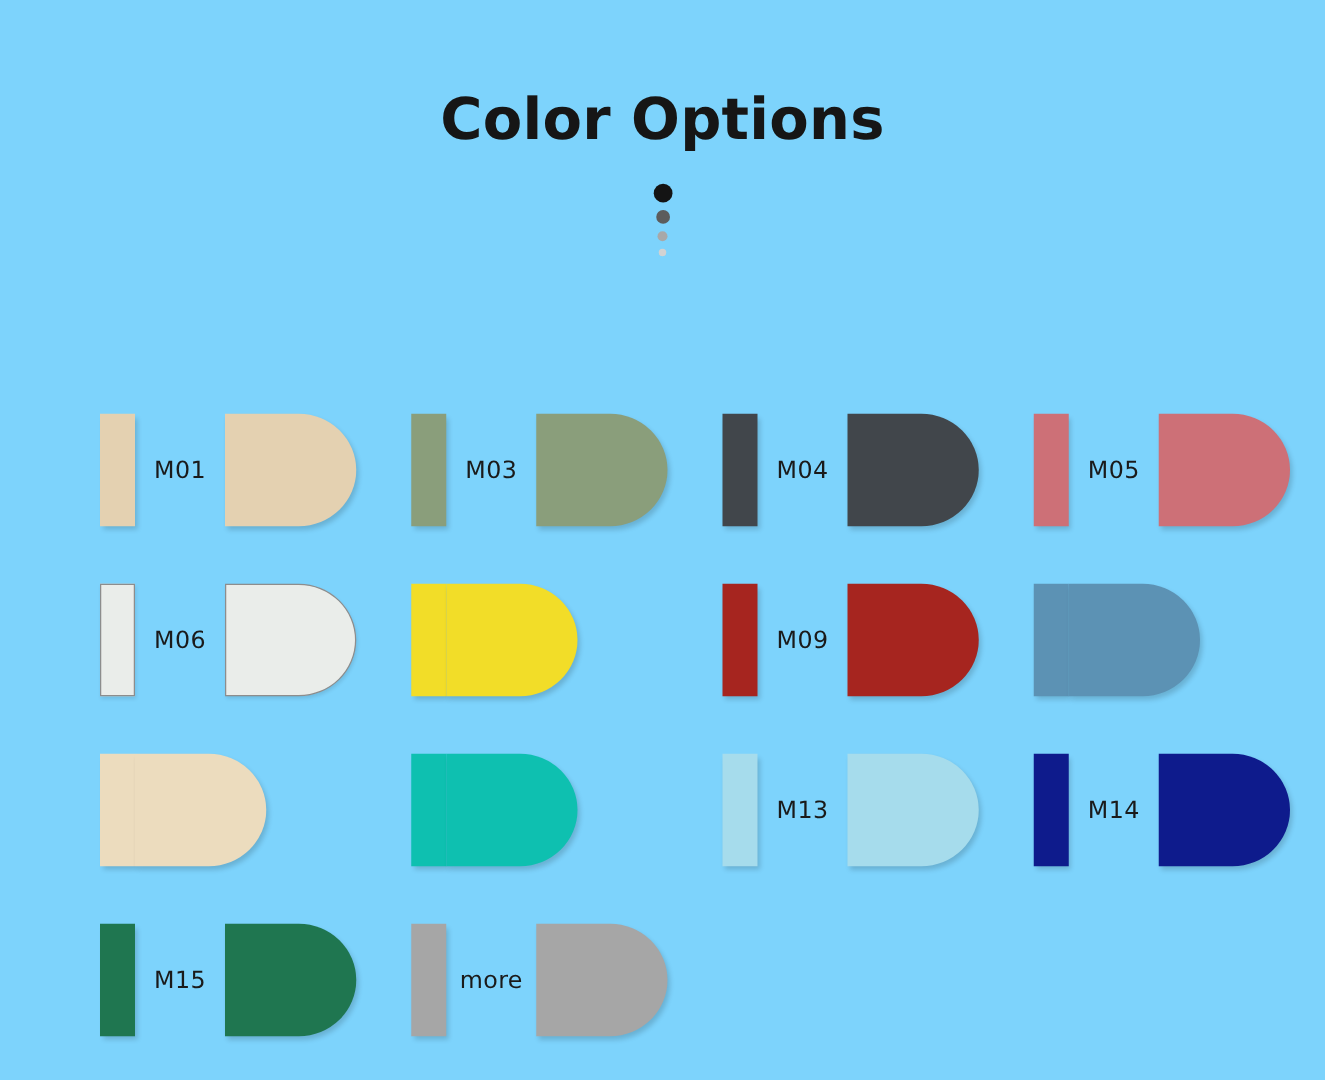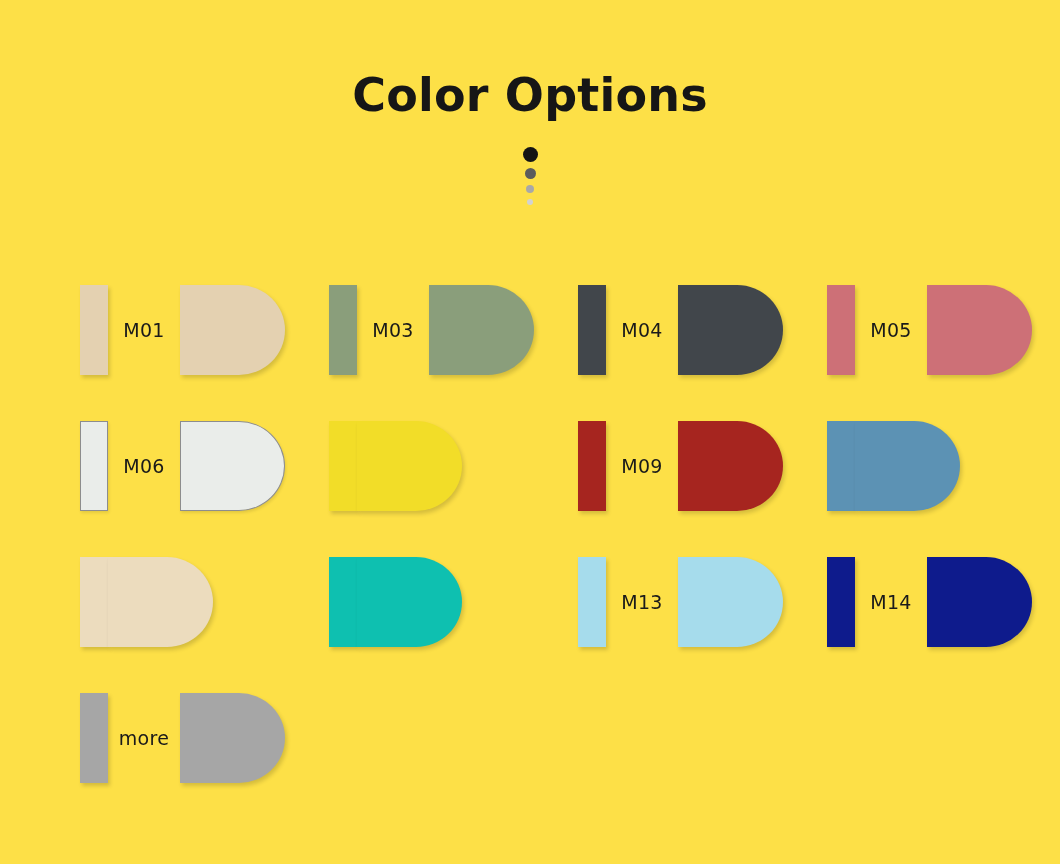--- a/index.html
+++ b/index.html
@@ -11,21 +11,21 @@
     height: 864px;
     background: #ffffff;
     font-family: "Liberation Sans", sans-serif;
     overflow: hidden;
   }
 
   .page {
     position: relative;
     width: 1060px;
     height: 864px;
-    background: #fde047;
+    background: #7dd3fc;
   }
 
   
   .header {
     position: absolute;
     left: 0;
     top: 72px;
     width: 1060px;
     text-align: center;
   }
@@ -67,21 +67,21 @@
     width: 996px;
     display: grid;
     grid-template-columns: repeat(4, 249px);
     grid-template-rows: repeat(4, 136px);
   }
 
   .swatch-item {
     position: relative;
     height: 136px;
     display: flex;
-    align-items: flex-start;
+    align-items: flex-end;
     padding-left: 40px;
   }
 
   .chip-small {
     width: 28px;
     height: 90px;
     flex: 0 0 auto;
     box-shadow: 2px 3px 4px rgba(0, 0, 0, 0.16);
   }
 
@@ -189,19 +189,24 @@
         <div class="chip-small" style="background: rgb(166, 220, 236);"></div>
         <div class="chip-label">M13</div>
         <div class="chip-large" style="background: rgb(166, 220, 236);"></div>
       </div>
       <div class="swatch-item">
         <div class="chip-small" style="background: rgb(14, 27, 140);"></div>
         <div class="chip-label">M14</div>
         <div class="chip-large" style="background: rgb(14, 27, 140);"></div>
       </div>
       <div class="swatch-item">
+        <div class="chip-small" style="background: rgb(31, 118, 80);"></div>
+        <div class="chip-label">M15</div>
+        <div class="chip-large" style="background: rgb(31, 118, 80);"></div>
+      </div>
+      <div class="swatch-item">
         <div class="chip-small" style="background: rgb(166, 166, 166);"></div>
         <div class="chip-label">more</div>
         <div class="chip-large" style="background: rgb(166, 166, 166);"></div>
       </div>
     </div>
 
 </div>
 
 </body></html>

